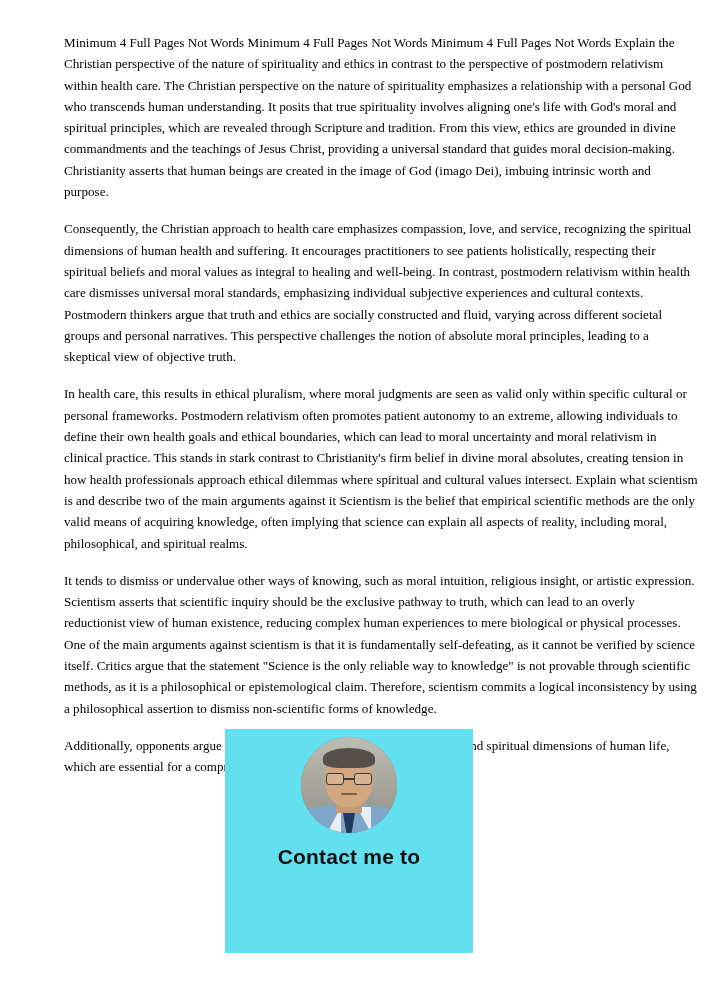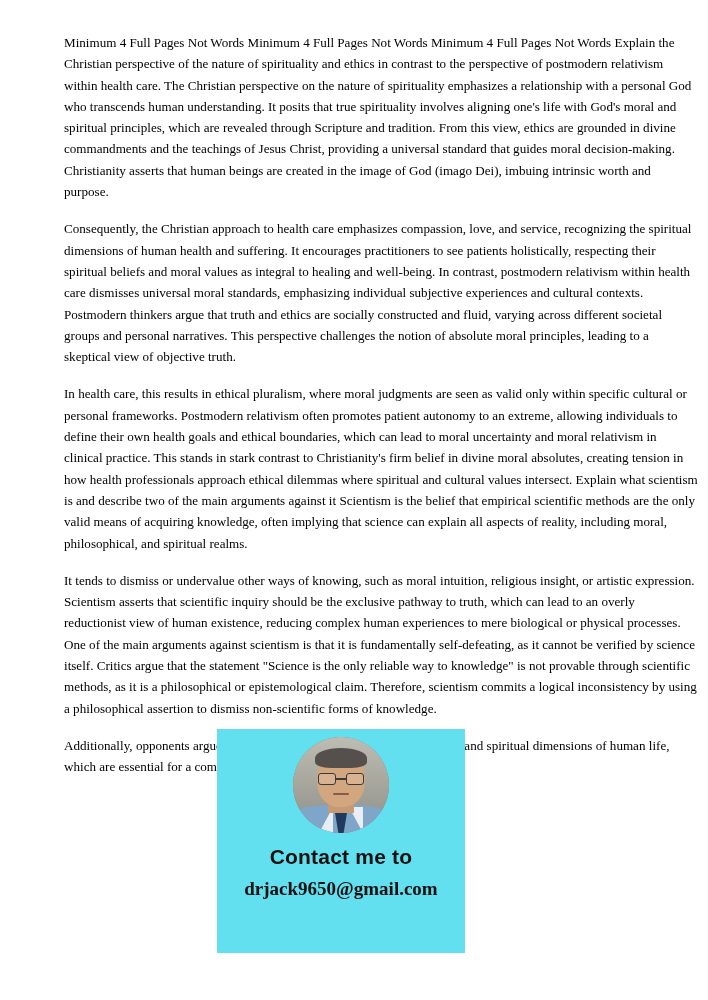--- a/index.html
+++ b/index.html
@@ -31,21 +31,21 @@
     text-align: left;
     margin: 0 0 16px 0;
     white-space: pre-line;
   }
   .para:last-child {
     margin-bottom: 0;
   }
   
   #overlay-card {
     position: absolute;
-    left: 217px;
+    left: 225px;
     top: 729px;
     width: 248px;
     height: 224px;
     background: #63e0ef;
     box-sizing: border-box;
     display: flex;
     flex-direction: column;
     align-items: center;
     justify-content: flex-start;
     padding-top: 8px;
@@ -214,14 +214,13 @@
     <div class="glasses">
       <div class="lens left"></div>
       <div class="bridge"></div>
       <div class="lens right"></div>
     </div>
     <div class="mouth"></div>
   </div>
   <div class="cta-wrap">
     <div class="cta-line">Contact me to</div>
   </div>
-  <div class="email">drjack9650@gmail.com</div>
 </div>
 
 </body></html>

